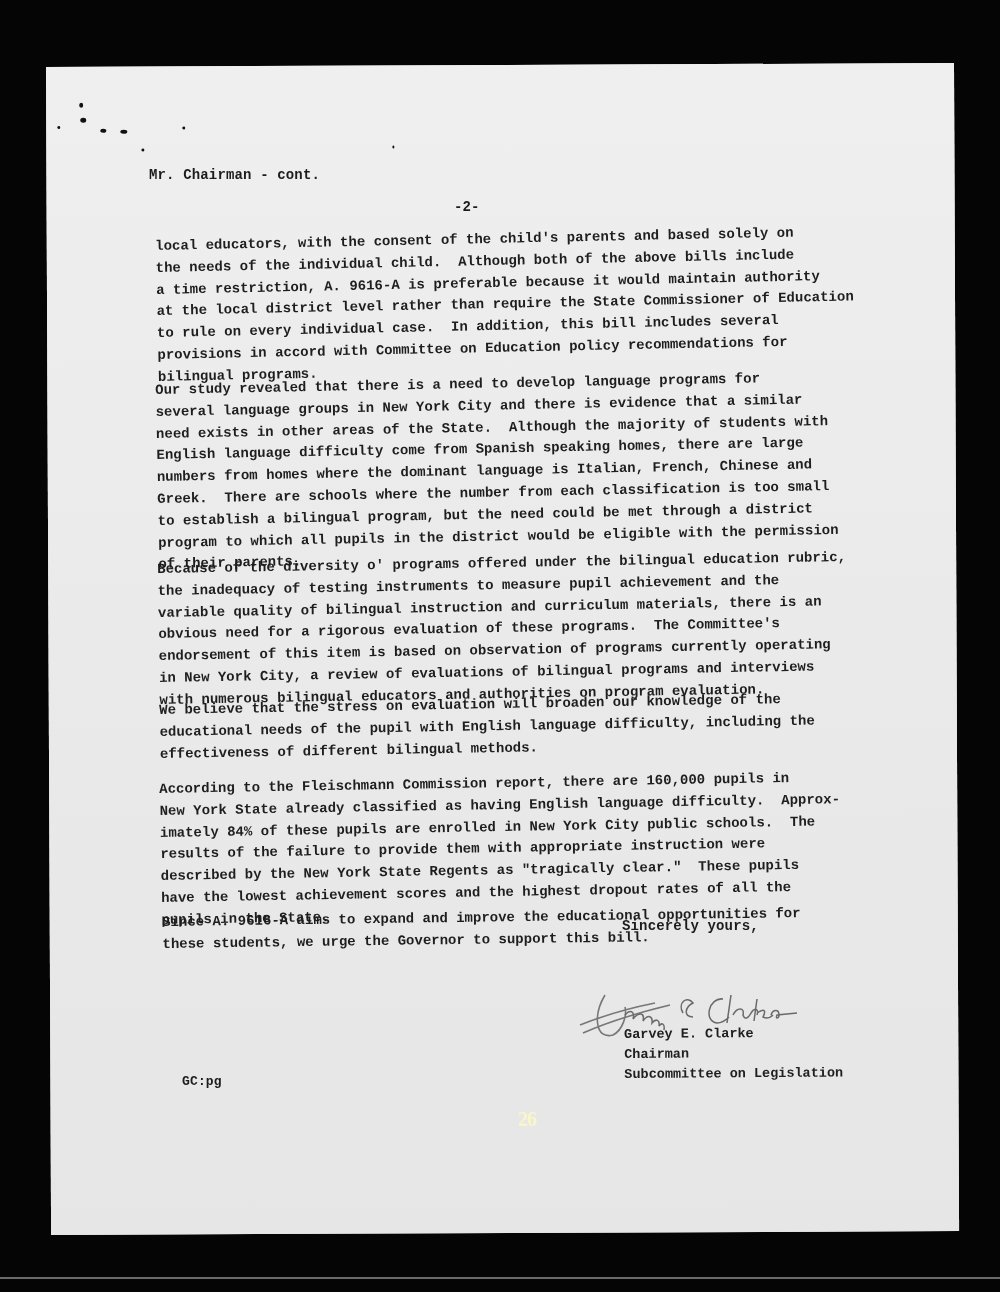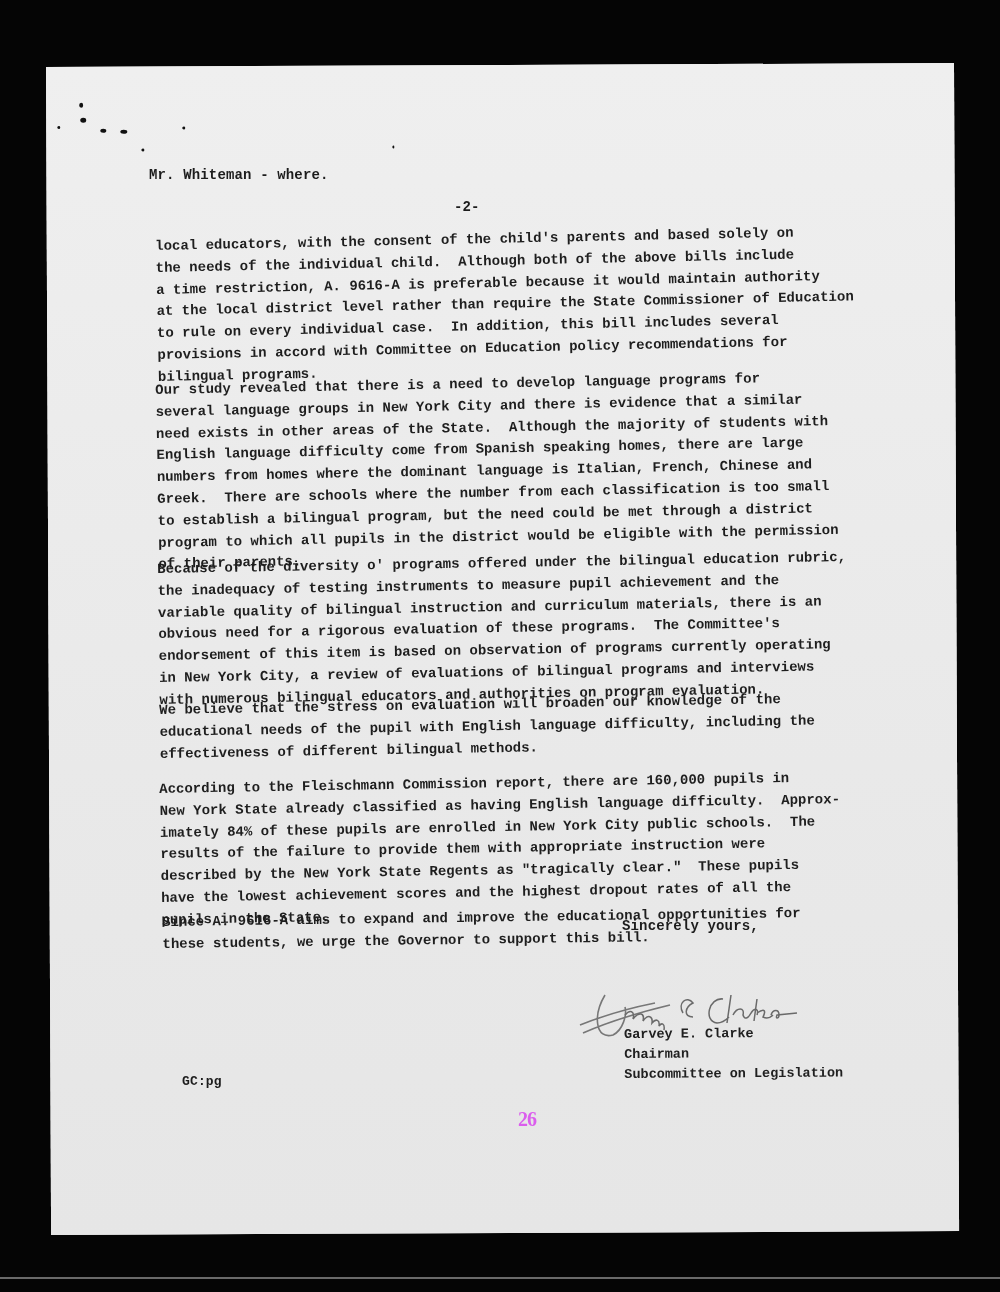--- a/index.html
+++ b/index.html
@@ -43,42 +43,42 @@
     .para.p6 { top: 854px; transform: rotate(-0.8deg); transform-origin: 0 0; }
     .signature-script {
       position: absolute; left: 530px; top: 918px;
       width: 260px; height: 80px;
     }
     .sig-block { position: absolute; left: 578px; top: 960px; transform: rotate(-0.4deg); transform-origin: 0 0; }
     .sig-block .line { display: block; white-space: pre; font-size: 13.5px; line-height: 20px; color: #202020; font-weight: bold; }
     .stamp {
       position: absolute; left: 473px; top: 1040px;
       font-family: "Liberation Serif", "DejaVu Serif", serif;
-      font-size: 20px; color: #d946ef; font-weight: bold; letter-spacing: -1px;
+      font-size: 20px; color: #fef9c3; font-weight: bold; letter-spacing: -1px;
       opacity: 0.85;
     }
   </style>
 </head>
 <body>
 
 <div class="paper">
 
   <span class="speck" style="left:33px;top:36px;width:4px;height:5px;"></span>
   <span class="speck" style="left:34px;top:51px;width:6px;height:5px;"></span>
   <span class="speck" style="left:11px;top:59px;width:3px;height:3px;"></span>
   <span class="speck" style="left:54px;top:62px;width:6px;height:4px;"></span>
   <span class="speck" style="left:74px;top:63px;width:7px;height:4px;"></span>
   <span class="speck" style="left:136px;top:60px;width:3px;height:3px;"></span>
   <span class="speck" style="left:95px;top:82px;width:3px;height:3px;"></span>
   <span class="speck" style="left:346px;top:80px;width:2px;height:3px;"></span>
 </div>
 
 <div class="bottom-line"></div>
 
-<div class="txt" style="left:149px;top:164px;">Mr. Whiteman - where.</div>
+<div class="txt" style="left:149px;top:164px;">Mr. Chairman - cont.</div>
 <div class="txt" style="left:454px;top:196px;">-2-</div>
 
 <div class="para p1" style="left:155px;top:236px;">
   <span class="line">local educators, with the consent of the child's parents and based solely on</span>
   <span class="line">the needs of the individual child.  Although both of the above bills include</span>
   <span class="line">a time restriction, A. 9616-A is preferable because it would maintain authority</span>
   <span class="line">at the local district level rather than require the State Commissioner of Education</span>
   <span class="line">to rule on every individual case.  In addition, this bill includes several</span>
   <span class="line">provisions in accord with Committee on Education policy recommendations for</span>
   <span class="line">bilingual programs.</span>

